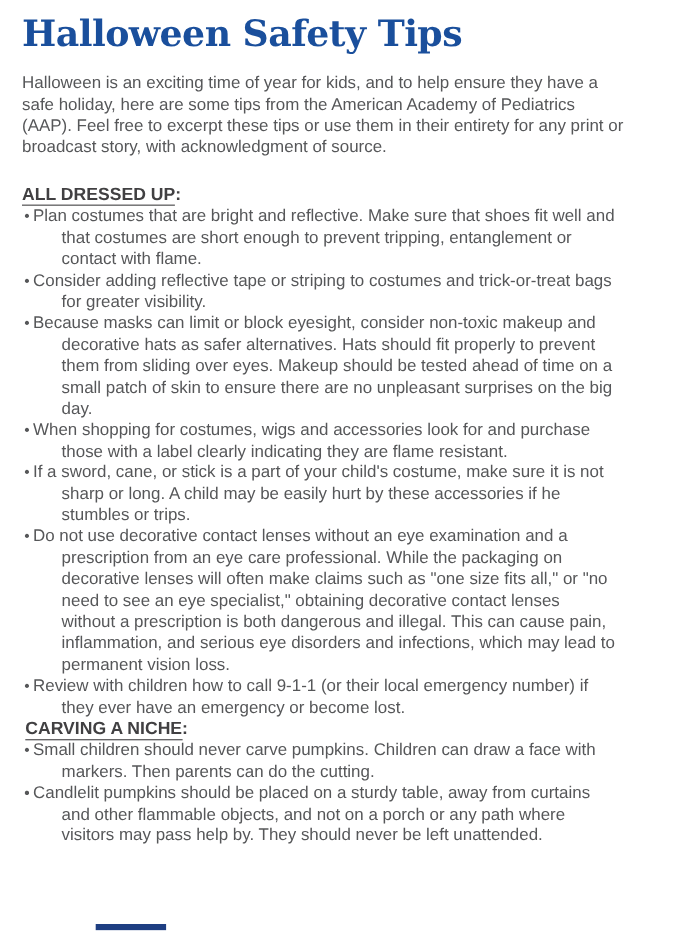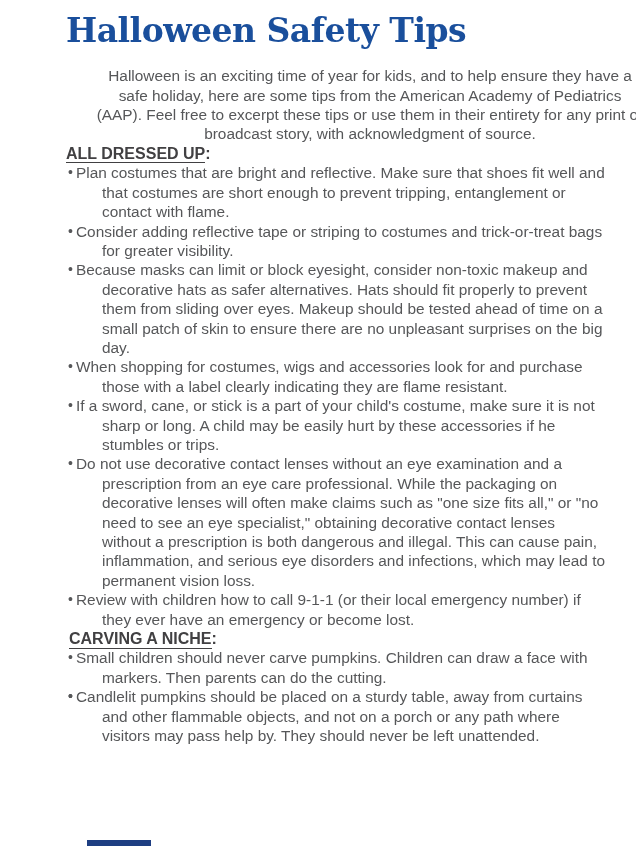--- a/index.html
+++ b/index.html
@@ -12,43 +12,41 @@
   *{box-sizing:border-box;}
   html,body{margin:0;padding:0;background:#fff;}
   .page{
     position:relative;
     width:636px;
     height:846px;
     background:var(--page-bg);
     overflow:hidden;
     font-family:"Liberation Sans", sans-serif;
     color:var(--body-gray);
-    padding-left:46px;
   }
   .content{
     padding:10px 8px 0 20px;
     width:636px;
   }
   h1.doc-title{
     margin:0;
     font-family:"DejaVu Serif", serif;
     font-weight:700;
     font-size:33px;
     line-height:1.25;
     letter-spacing:-0.5px;
     color:var(--title-blue);
   }
   .intro{
     margin:15px 0 0 0;
     font-size:15.4px;
     line-height:19.4px;
     white-space:pre-line;
-    text-align:center;
   }
-  .section{}
+  .section{margin-top:24px;}
   .section + .section{margin-top:0;}
   .section + .section .section-heading{margin-left:3px;}
   .section-heading{
     margin:0;
     font-size:16px;
     font-weight:700;
     color:var(--heading-gray);
     line-height:19.4px;
   }
   .heading-label{

